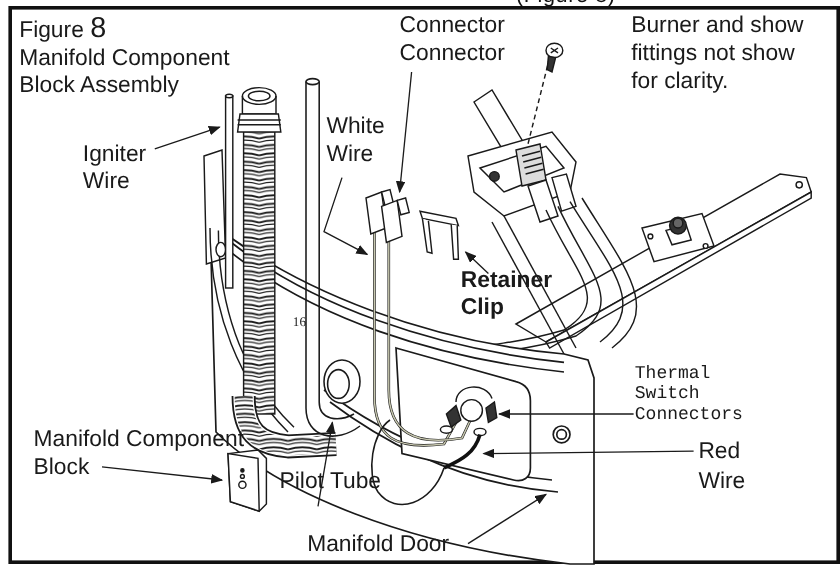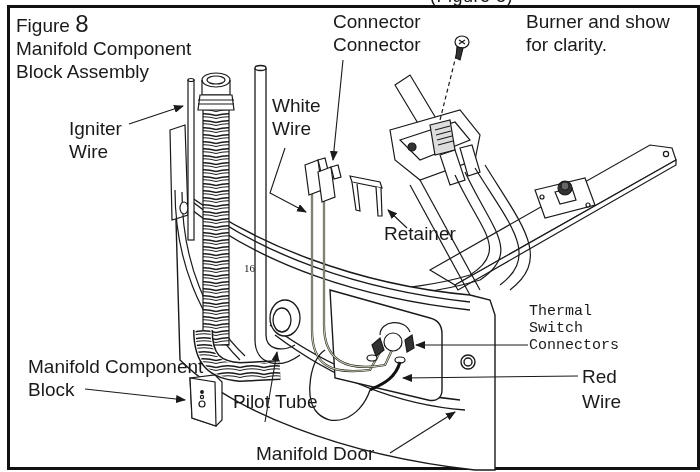--- a/index.html
+++ b/index.html
@@ -173,40 +173,42 @@
 </svg>
 
 <div class="lbl" style="left:16px;top:12px;">
   <div><span>Figure </span><span class="big">8</span></div>
   <div>Manifold Component</div>
   <div>Block Assembly</div>
 </div>
 
 <div class="lbl" style="left:526px;top:10px;">
   <div>Burner and show</div>
+  <div>fittings not show</div>
   <div>for clarity.</div>
 </div>
 
 <div class="lbl" style="left:333px;top:10px;">
   <div>Connector</div>
   <div>Connector</div>
 </div>
 
 <div class="lbl" style="left:69px;top:117px;">
   <div>Igniter</div>
   <div>Wire</div>
 </div>
 
 <div class="lbl" style="left:272px;top:94px;">
   <div>White</div>
   <div>Wire</div>
 </div>
 
-<div class="lbl" style="left:384px;top:222px;">
+<div class="lbl" style="left:384px;top:222px;font-weight:bold;">
   <div>Retainer</div>
+  <div>Clip</div>
 </div>
 
 <div class="lbl sm" style="left:529px;top:303px;">
   <div>Thermal</div>
   <div>Switch</div>
   <div>Connectors</div>
 </div>
 
 <div class="lbl" style="left:582px;top:365px;">
   <div>Red</div>

